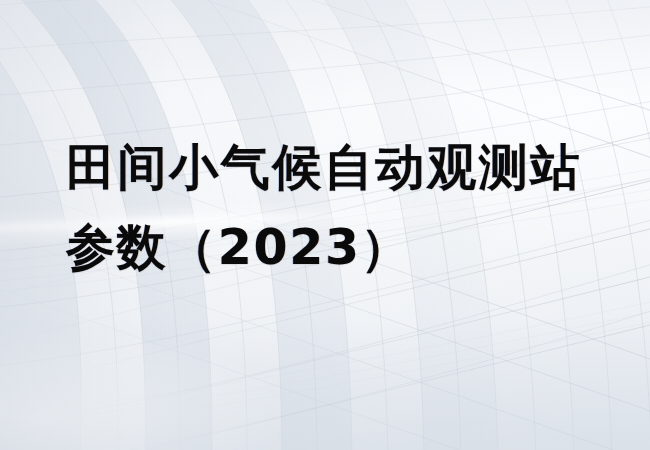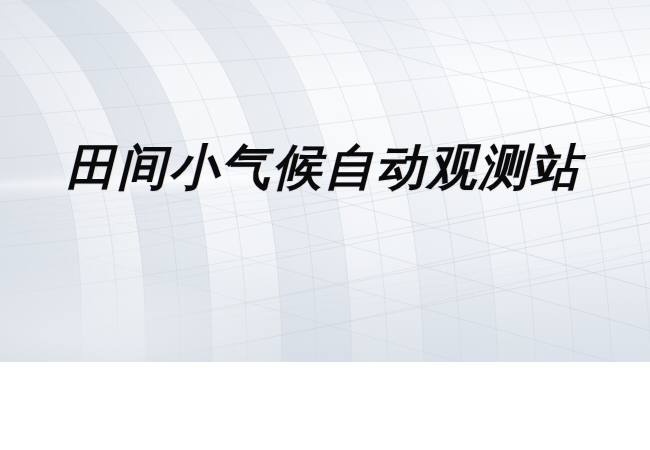--- a/index.html
+++ b/index.html
@@ -3,25 +3,24 @@
 <meta charset="utf-8">
 <style>
   html, body {
     margin: 0;
     padding: 0;
     background: #ffffff;
   }
   #canvas {
     position: relative;
     width: 650px;
-    height: 362px;
+    height: 450px;
     overflow: hidden;
     font-family: "DejaVu Sans", "Liberation Sans", sans-serif;
     background: #a16207;
-    font-style: italic;
   }
 
   
   .bg-layer {
     position: absolute;
     inset: 0;
     width: 100%;
     height: 100%;
     pointer-events: none;
   }
@@ -195,15 +194,16 @@
     </svg>
   </div>
 
   <div class="bg-layer bg-shade"></div>
   <div class="bg-layer bg-glow"></div>
   <div class="bg-layer bg-sweep"></div>
   <div class="bg-layer bg-vignette"></div>
 
   <div class="title-block">
     <div class="title-line line1">田间小气候自动观测站</div>
+    <div class="title-line line2">参数（2023）</div>
   </div>
 
 </div>
 
 </body></html>

